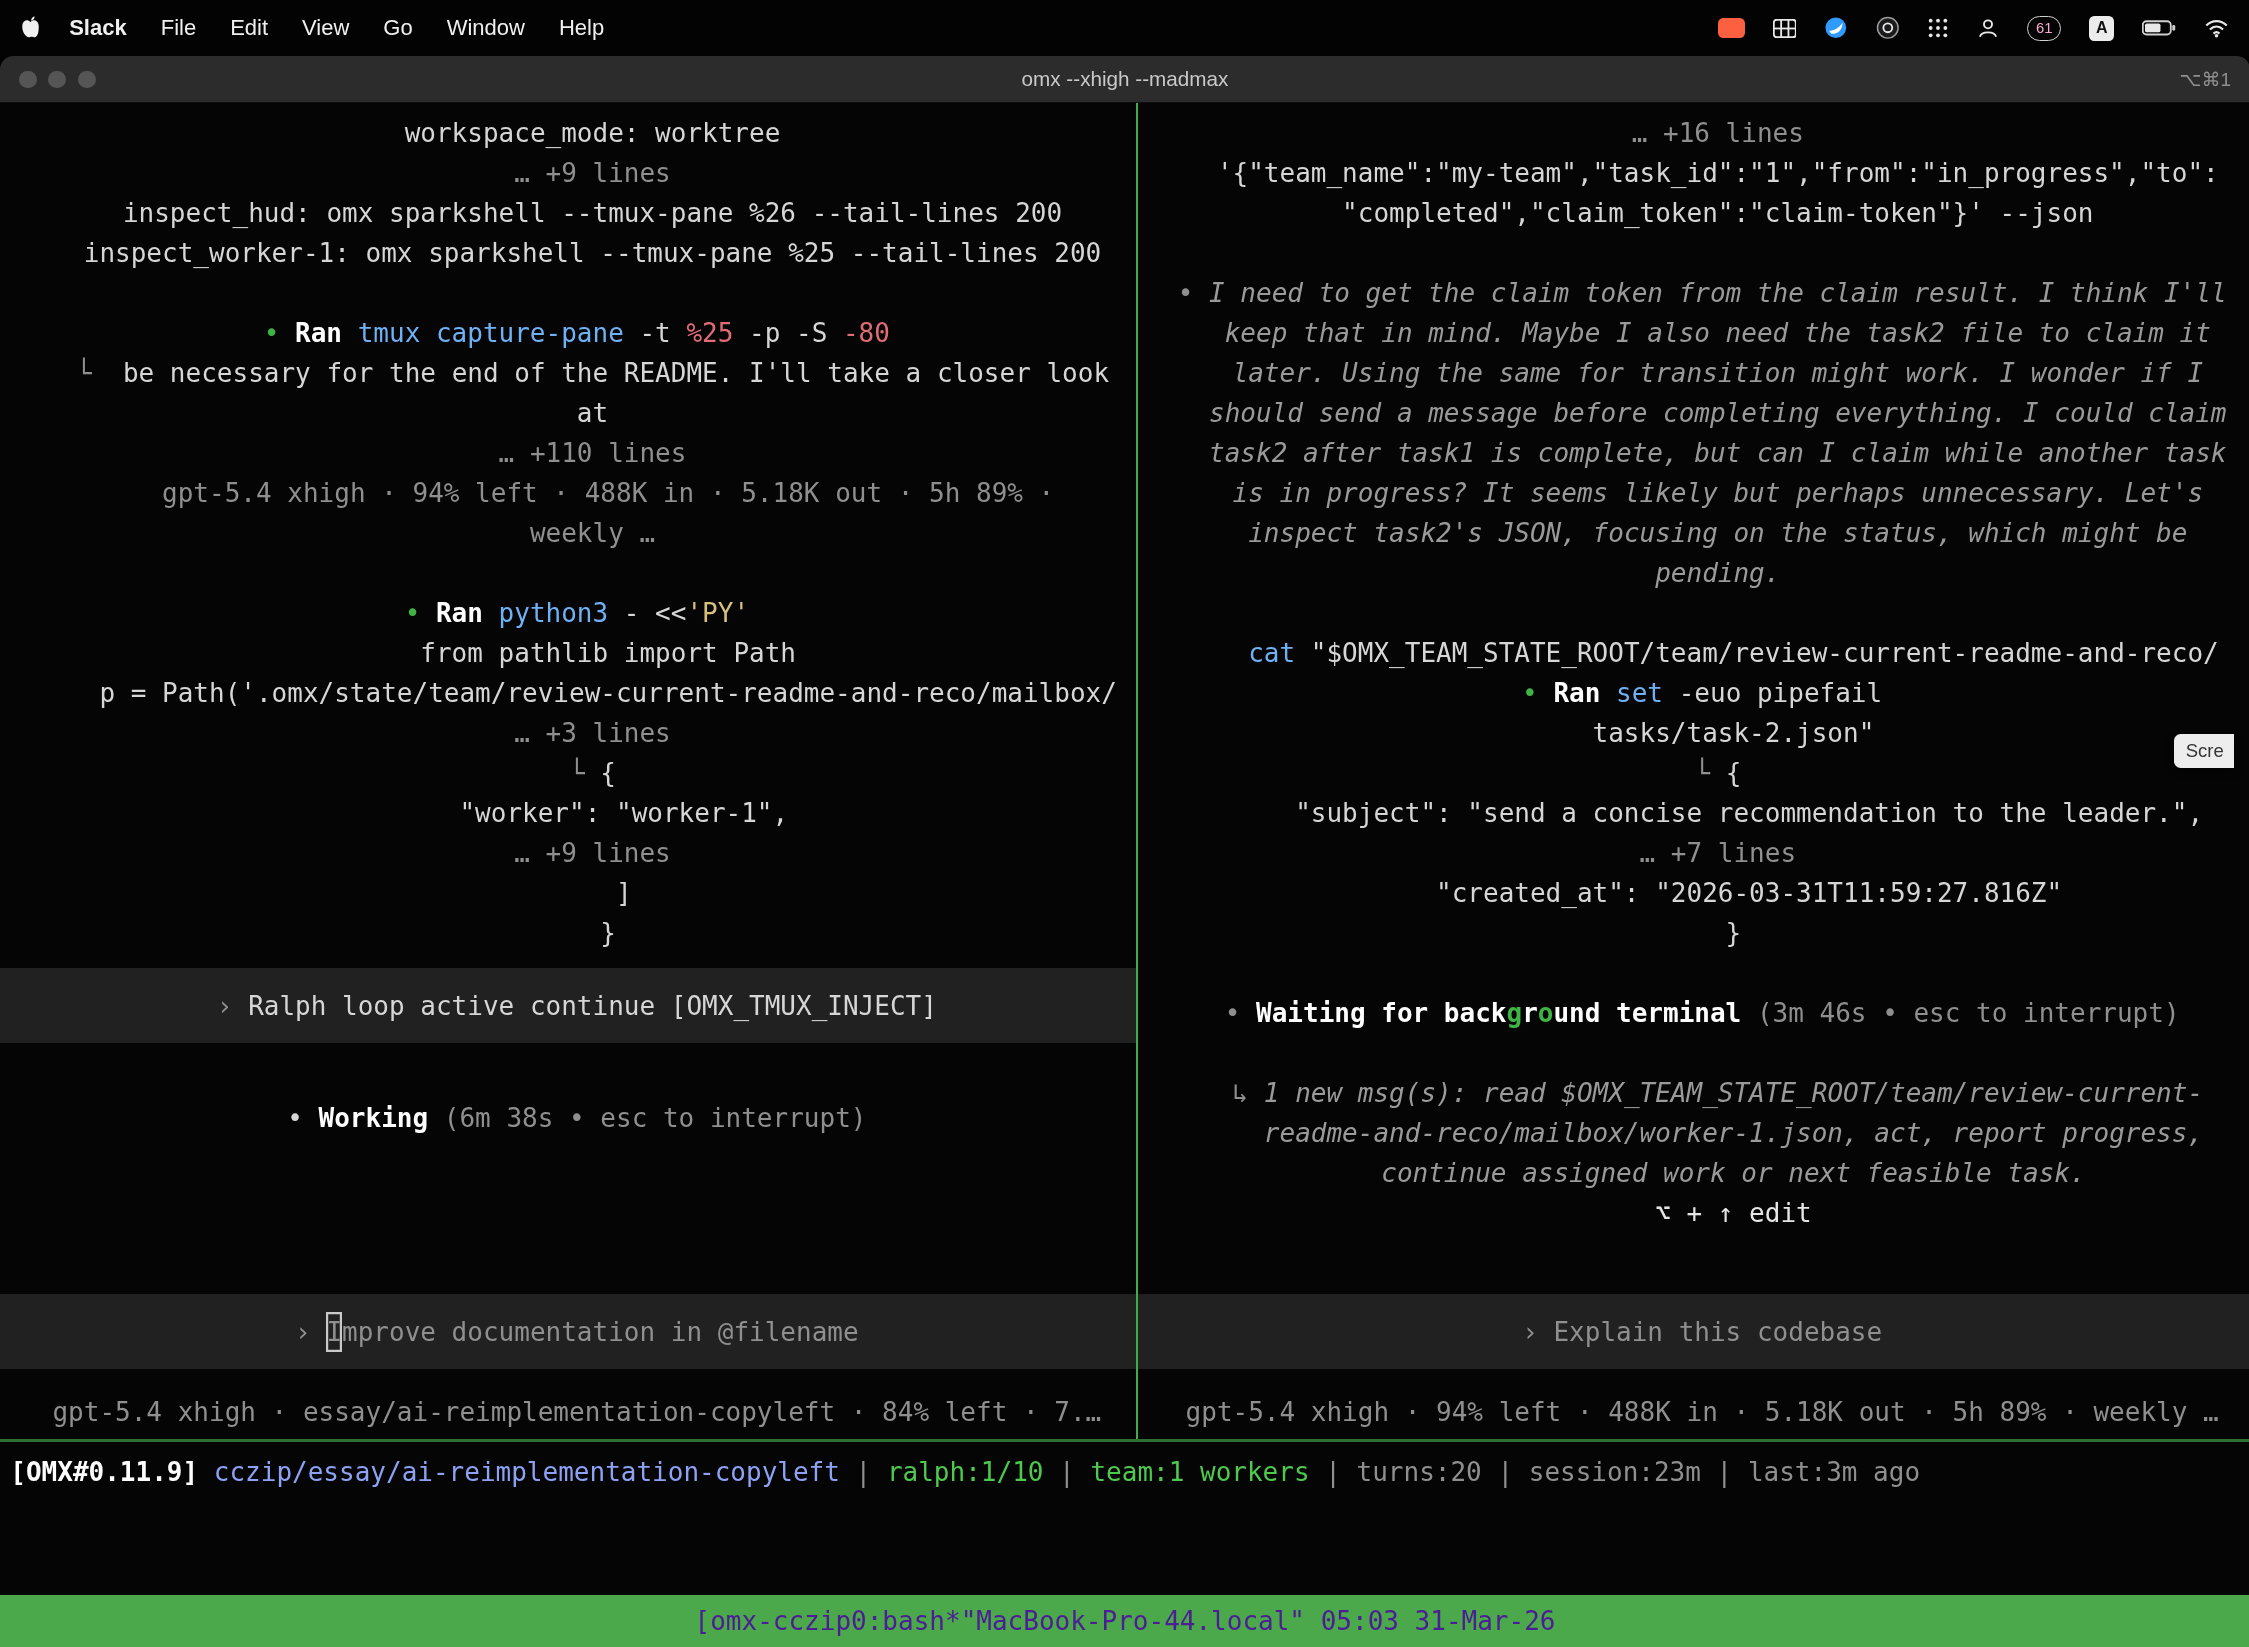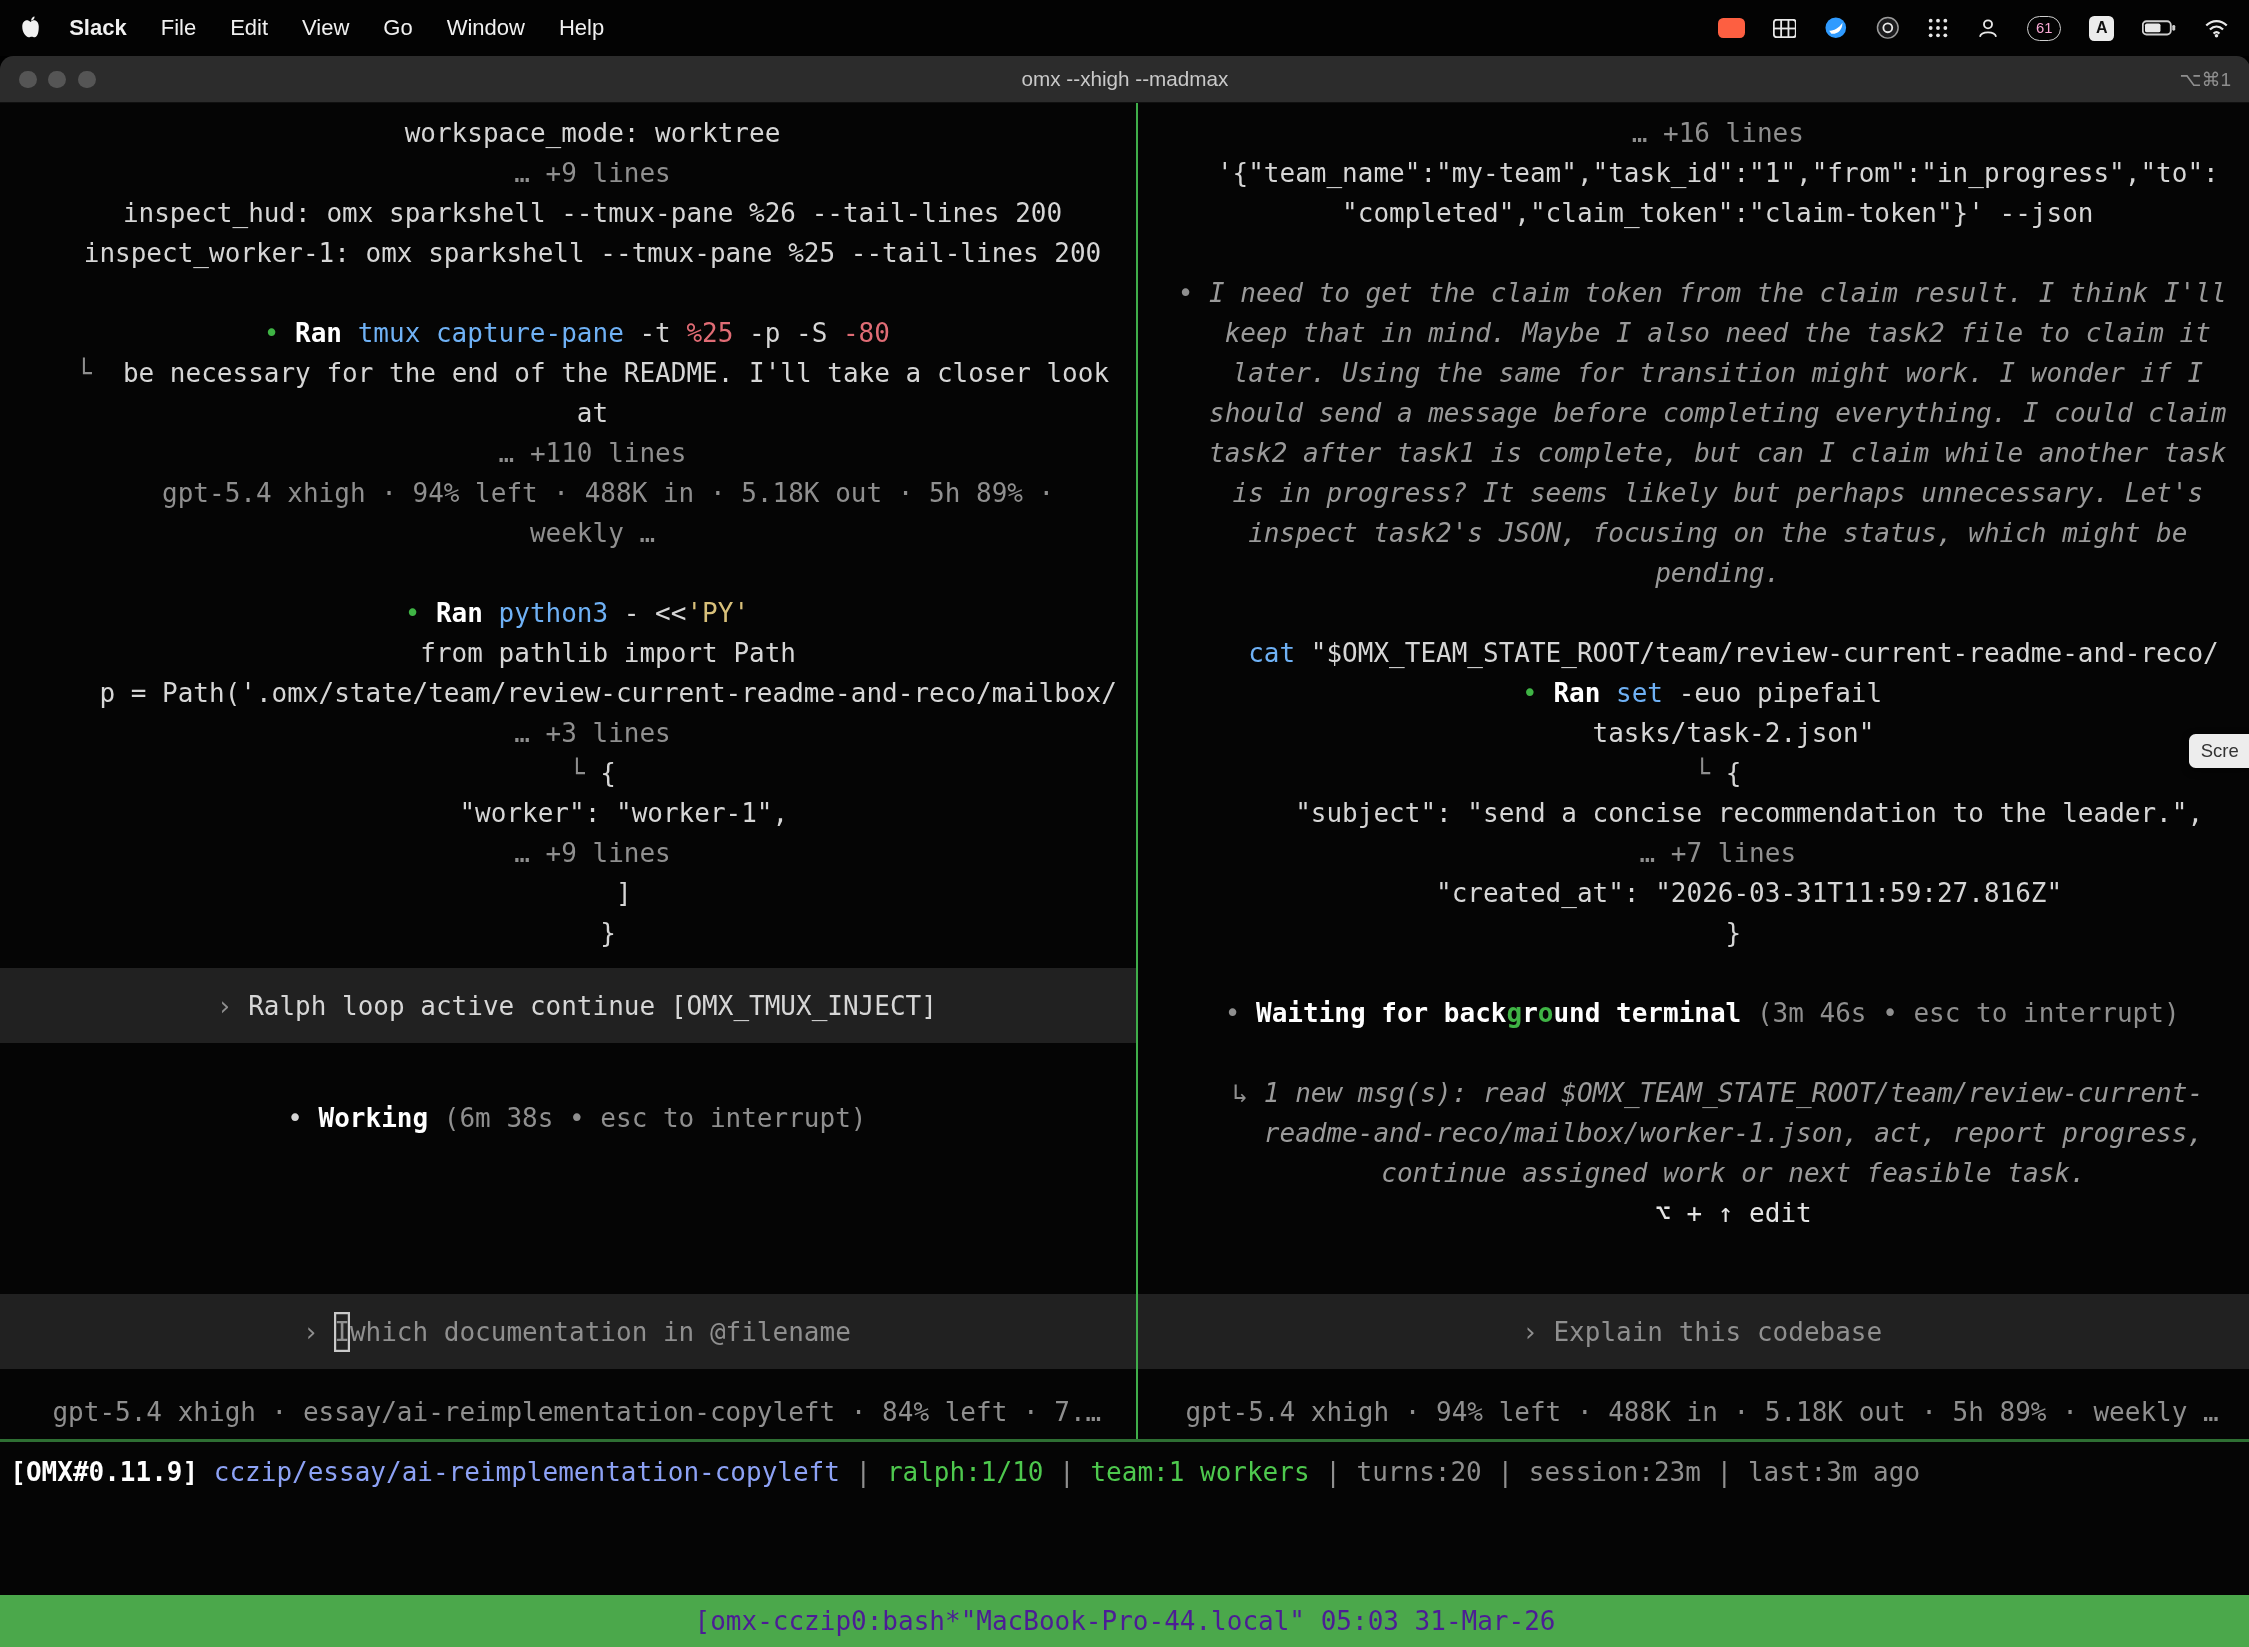--- a/index.html
+++ b/index.html
@@ -65,21 +65,21 @@
   .omx-badge { color:#ffffff; font-weight:700; }
   .omx-path  { color:#8da2f5; }
   .omx-sep   { color:#8f8f8f; }
   .omx-green { color:#4ec94e; }
   .omx-dim   { color:#8f8f8f; }
 
   .tmuxbar { height:52px; background:#4ba84b; color:#4c1d95; display:flex; align-items:center;
     justify-content:center; padding:0 10.3px; font-size:26px; white-space:pre; }
 
   
-  .scre-pop { position:absolute; right:0; top:734px; background:#ededed; color:#333;
+  .scre-pop { position:absolute; right:15px; top:734px; background:#ededed; color:#333;
     font-family:"Liberation Sans", sans-serif; font-size:18.5px; padding:5.9px 10.3px 5.9px 11.8px;
     border-radius:6.6px 0 0 6.6px; box-shadow:0 2.2px 7.4px rgba(0,0,0,.6); }
 </style>
 </head>
 <body>
 
 <div class="menubar">
   <span class="apple">
     <svg width="19" height="23.6" viewBox="0 0 16 20">
       <path fill="#f0f0f0" d="M8 5 C5 2 1 4 1 9 c0 5 3 9 5.5 9 c1 0 1.5 -.5 2.5 -.5 s1.5 .5 2.5 .5 C14 18 15 14 15 9 15 4 11 2 8 5 Z"></path>
@@ -199,21 +199,21 @@
             <div class="ln"><span class="s-txt">    }</span></div>
           </div>
           <div class="blk band">
             <div class="ln"><span class="s-dim">› </span><span class="s-txt">Ralph loop active continue [OMX_TMUX_INJECT]</span></div>
           </div>
           <div class="blk">
             <div class="ln">&nbsp;</div>
             <div class="ln"><span class="s-txt">• </span><span class="s-bold">Working </span><span class="s-dim">(6m 38s • esc to interrupt)</span></div>
           </div>
           <div class="blk band stick">
-            <div class="ln"><span class="s-dim">› </span><span class="s-cur">I</span><span class="s-dim">which documentation in @filename</span></div>
+            <div class="ln"><span class="s-dim">› </span><span class="s-cur">I</span><span class="s-dim">mprove documentation in @filename</span></div>
           </div>
         </div>
       <div class="pane-footer">gpt-5.4 xhigh · essay/ai-reimplementation-copyleft · 84% left · 7.…</div>
     </div>
     <div class="pane right">
       <div class="pane-flow">
           <div class="blk">
             <div class="ln"><span class="s-dim">  … +16 lines</span></div>
             <div class="ln"><span class="s-txt">  '{"team_name":"my-team","task_id":"1","from":"in_progress","to":</span></div>
             <div class="ln"><span class="s-txt">  "completed","claim_token":"claim-token"}' --json</span></div>

